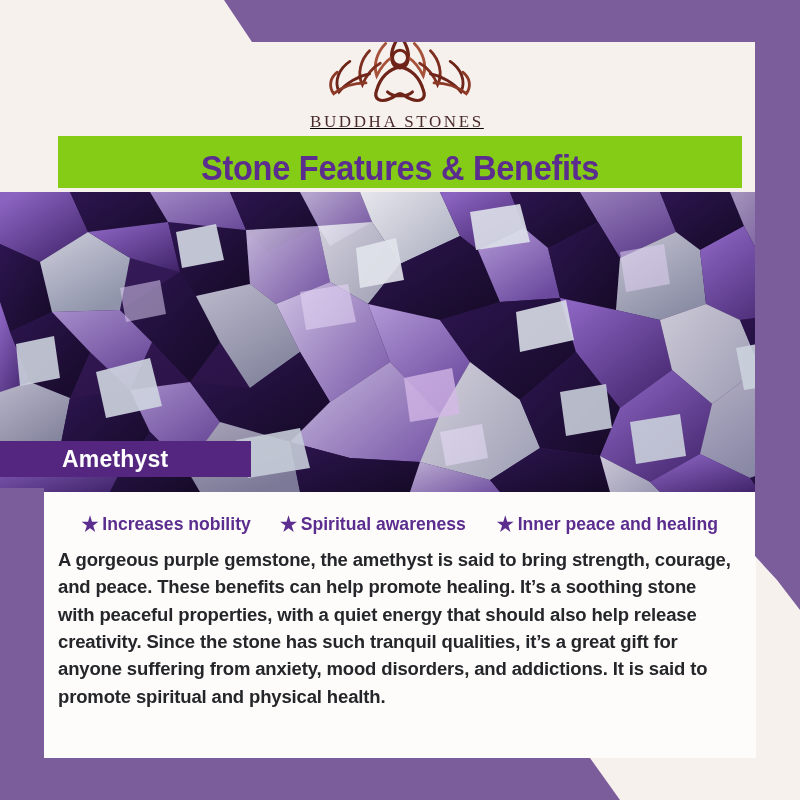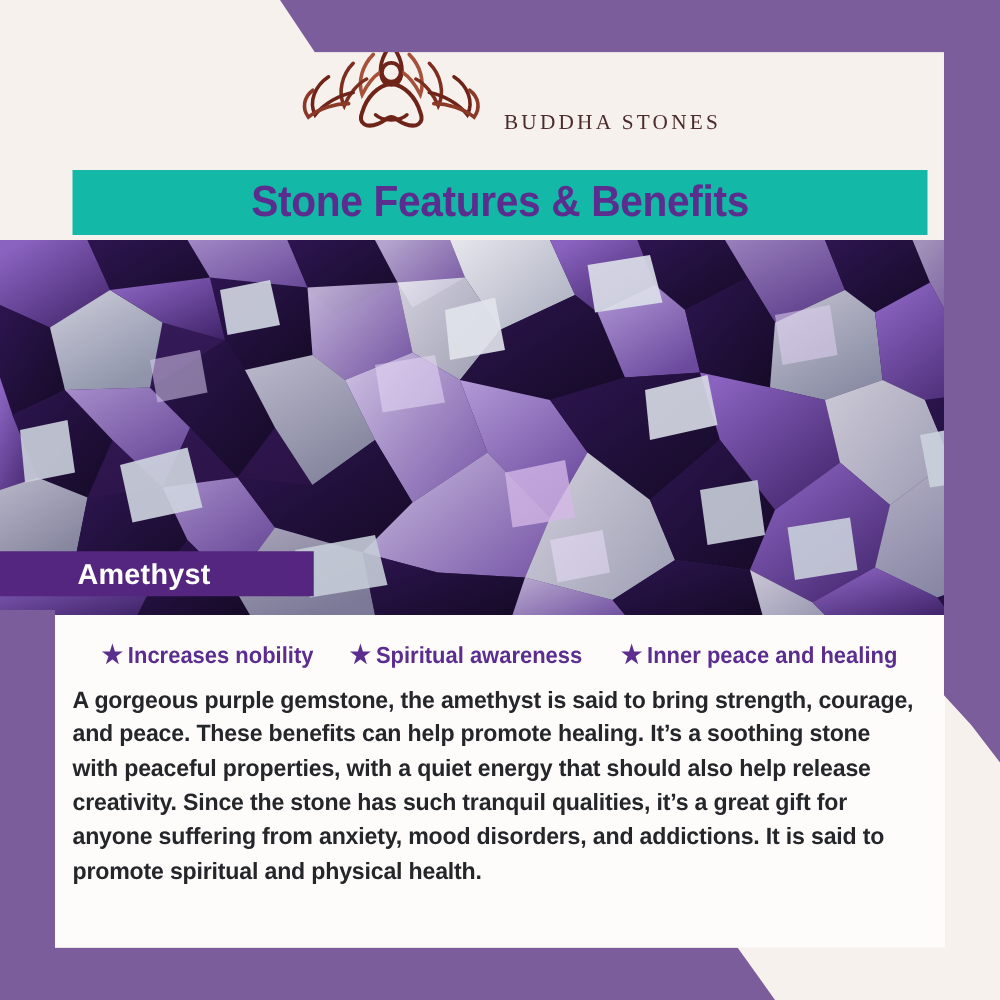--- a/index.html
+++ b/index.html
@@ -42,32 +42,32 @@
   }
 
   
   .header {
     position:absolute; top:0; left:0; width:800px; height:192px;
     background:#f7f1ee;
     z-index:3;
     display:flex; flex-direction:column;
     align-items:center; justify-content:flex-start;
   }
-  .logo-wrap { margin-top:22px; display:flex; flex-direction:row; align-items:flex-end; }
+  .logo-wrap { margin-top:22px; display:flex; flex-direction:column; align-items:flex-start;text-decoration:underline; }
   .logo-mark { width:180px; height:86px; display:block; }
   .brand-name {
     margin-top:4px;
     font-family:"Liberation Serif", serif;
     font-size:17px; letter-spacing:2.6px;
     color:#4a2c2c; font-weight:400;
   }
   .title-band {
     position:absolute; top:136px; left:58px; width:684px; height:52px;
-    background:#14b8a6;
-    display:flex; align-items:center; justify-content:center;
+    background:#84cc16;
+    display:flex; align-items:flex-end; justify-content:center;
     z-index:4;
   }
   .title-text {
     font-size:35px; font-weight:bold;
     color:#5b2d8e;
     letter-spacing:-0.3px;
     transform:scaleX(0.93);
     white-space:nowrap;
   }
 

